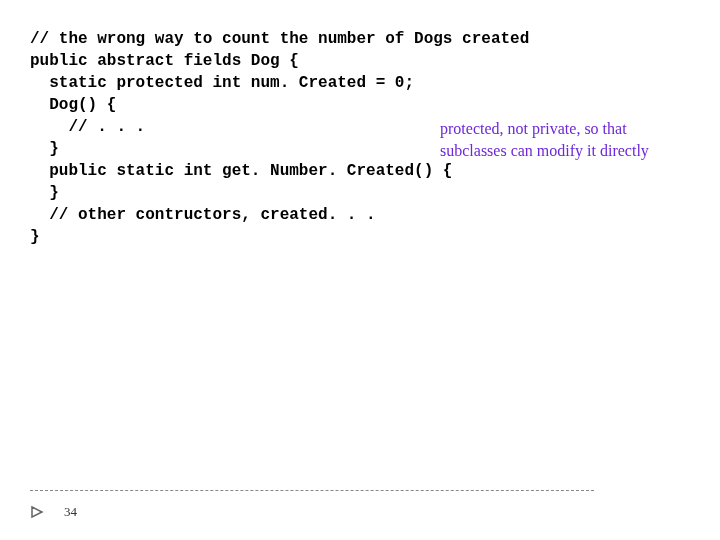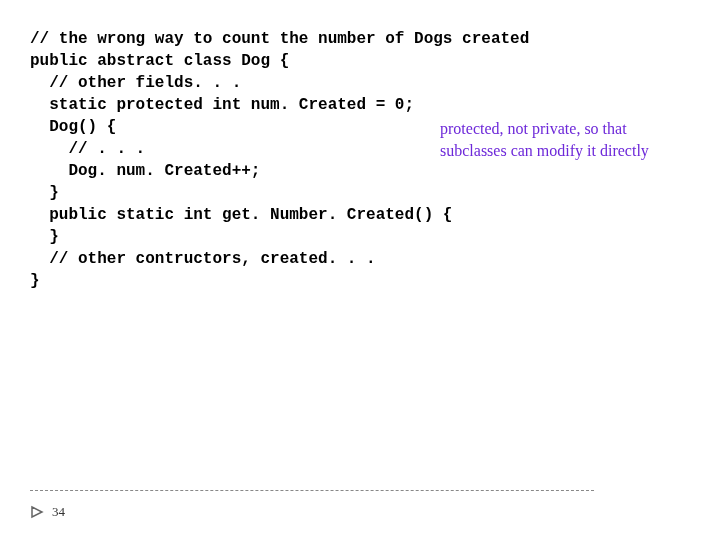--- a/index.html
+++ b/index.html
@@ -47,45 +47,43 @@
     right: 30px;
     top: 490px;
     border-top: 1px dashed #888;
   }
   .footer {
     position: absolute;
     left: 30px;
     bottom: 20px;
     display: flex;
     align-items: center;
-    gap: 8px;
+    gap: 20px;
   }
   .marker-icon svg {
     display: block;
   }
   .page-num {
     font-family: Georgia, "Times New Roman", serif;
     font-size: 13px;
     color: #333;
   }
 </style>
 </head>
 <body>
 
 <div class="slide">
 
   <div class="code-area">
     <div class="code-line">// the wrong way to count the number of Dogs created</div>
-    <div class="code-line">public abstract class Dog {</div>
-    <div class="code-line">  // other fields. . .</div>
+    <div class="code-line">public abstract fields Dog {</div>
     <div class="code-line">  static protected int num. Created = 0;</div>
     <div class="code-line"></div>
     <div class="code-line">  Dog() {</div>
     <div class="code-line">    // . . .</div>
-    <div class="code-line">    Dog. num. Created++;</div>
     <div class="code-line">  }</div>
     <div class="code-line"></div>
     <div class="code-line">  public static int get. Number. Created() {</div>
     <div class="code-line">  }</div>
     <div class="code-line"></div>
     <div class="code-line">  // other contructors, created. . .</div>
     <div class="code-line">}</div>
   </div>
 
   <div class="annotation">protected, not private, so that subclasses can modify it directly</div>

